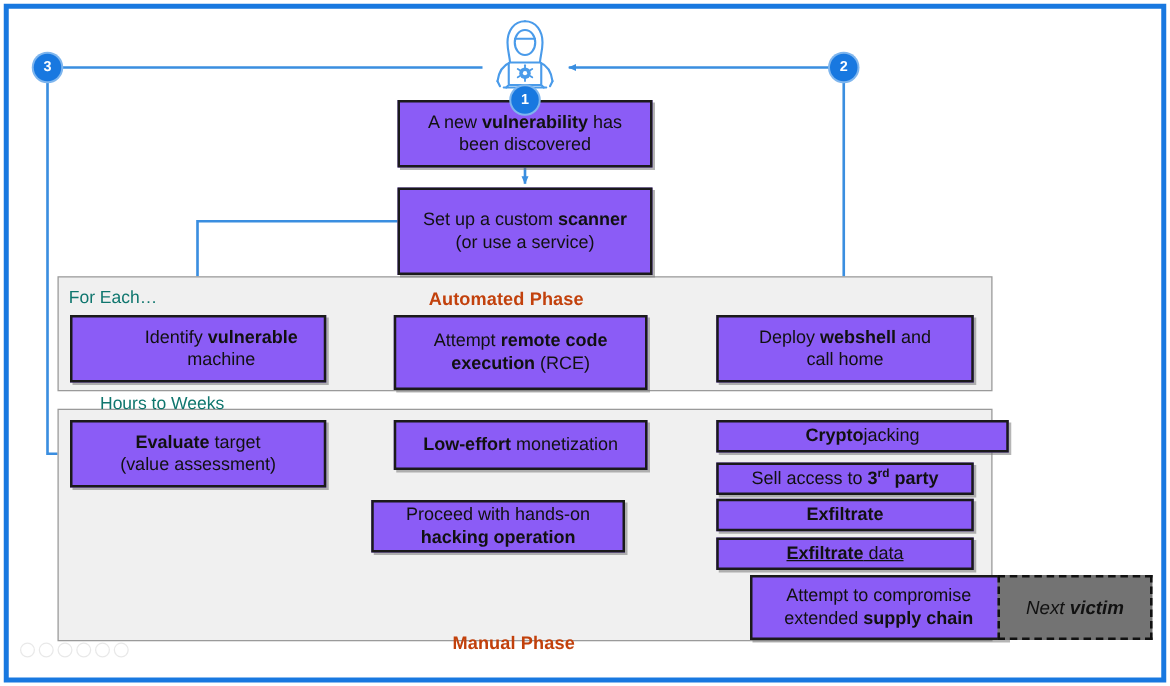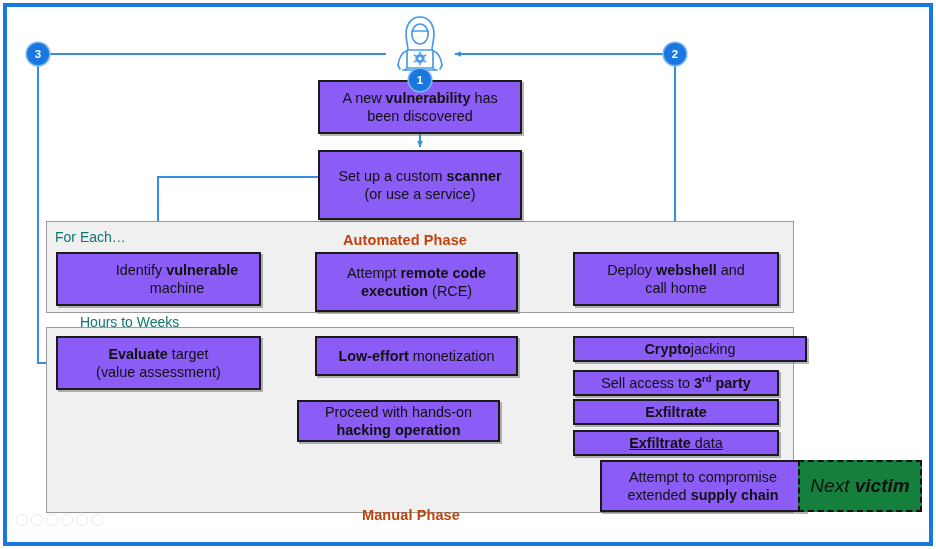--- a/index.html
+++ b/index.html
@@ -91,24 +91,24 @@
   #n-crypto   { left: 573px; top: 336px; width: 234px; height: 26px; align-items: center; }
   #n-sell     { left: 573px; top: 370px; width: 206px; height: 26px; }
   #n-ransom   { left: 573px; top: 399px; width: 206px; height: 26px; }
   #n-exfil    { left: 573px; top: 430px; width: 206px; height: 26px; text-decoration: underline; }
   #n-supply   { left: 573px; top: 460px; width: 206px; height: 52px; margin-left: 27px; }
 
   
   #n-victim {
     position: absolute;
     left: 798px; top: 460px; width: 124px; height: 52px;
-    background: #15803d;
+    background: #737373;
     border: 2.4px dashed #111111;
     display: flex; align-items: center; justify-content: center;
-    font-style: italic; font-size: 19px; color: #111;
+    font-style: italic; font-size: 15px; color: #111;
     white-space: nowrap;
   }
   #n-victim b { font-weight: bold; font-style: italic; }
 
   
   .pin {
     position: absolute;
     width: 22px; height: 22px;
     border-radius: 50%;
     background: #1878e0;

